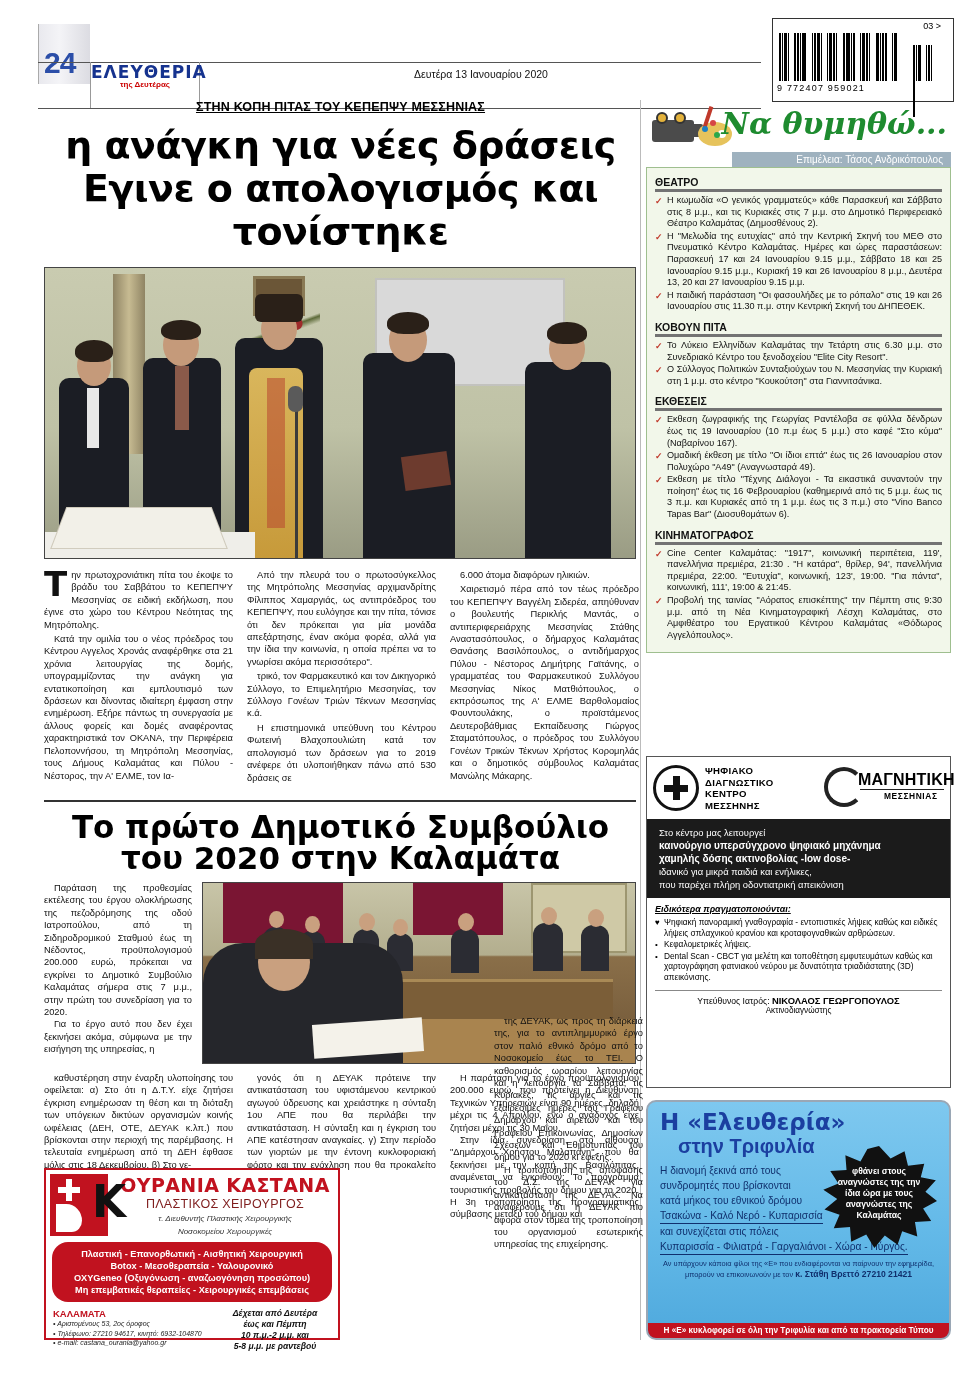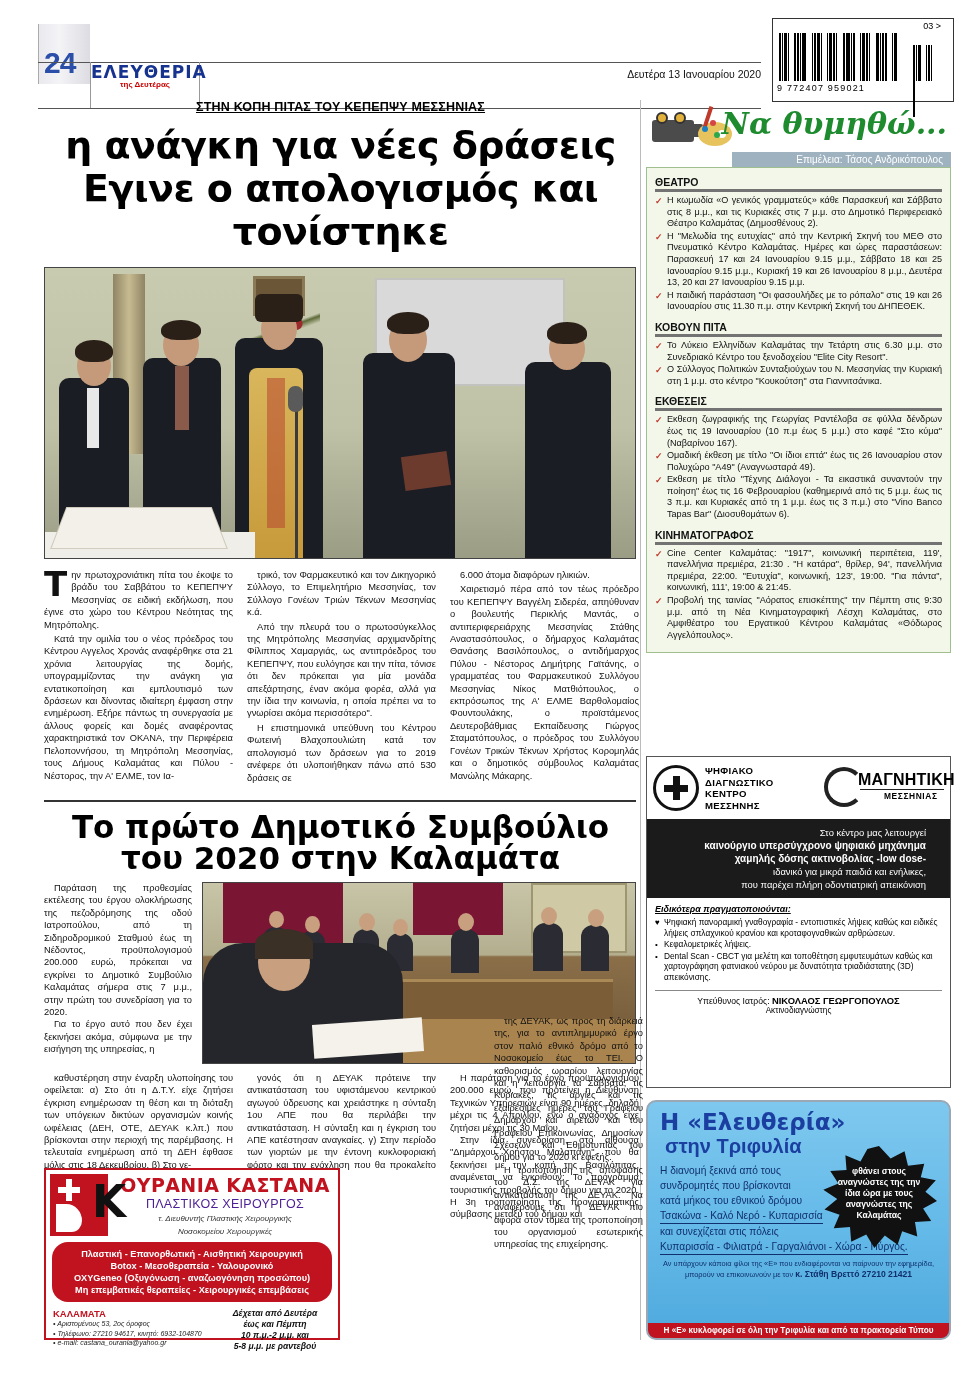--- a/index.html
+++ b/index.html
@@ -42,21 +42,21 @@
     font-size: 17px; font-weight: bold; color: #16338f;
     letter-spacing: 1px; line-height: 16px; margin-top: 2px;
     font-family: "DejaVu Sans", sans-serif;
   }
   .logo-sub {
     font-size: 8px; color: #c00; font-weight: bold; line-height: 9px;
   }
   .date-cell {
     position: absolute; left: 201px; top: 38px;
     width: 560px; height: 46px;
-    text-align: right;
+    text-align: center;
     font-size: 10.5px; color: #111;
     padding-top: 6px;
   }
   .hline {
     position: absolute; left: 38px; top: 84px; width: 723px;
     border-top: 1px solid #555;
   }
   .hline2 {
     position: absolute; left: 38px; top: 38px; width: 723px;
     border-top: 1px solid #555;
@@ -184,21 +184,21 @@
   .as-logo { width:58px; height:62px; margin:4px; background:#c1121f; position:relative;}
   .as-cross{ position:absolute; left:8px; top:5px; width:22px; height:22px;}
   .as-cross:before,.as-cross:after{content:"";position:absolute;background:#fff;}
   .as-cross:before{left:8px;top:0;width:6px;height:22px;}
   .as-cross:after{left:0;top:8px;width:22px;height:6px;}
   .as-face { position:absolute; left:6px; top:30px; width:26px; height:28px;
              background:#fff; border-radius:0 60% 40% 0;}
   .as-k { position:absolute; left:46px; top:6px; font-size:44px; font-weight:bold; color:#111; font-family:"DejaVu Sans",sans-serif;}
   .as-names { flex:1; text-align:center; padding-top:4px;}
   .as-n1 { font-size:19px; font-weight:bold; color:#c1121f; letter-spacing:.4px; font-family:"DejaVu Sans",sans-serif;}
-  .as-n2 { font-size:12.5px; color:#4c1d95; letter-spacing:.3px; margin-top:1px;}
+  .as-n2 { font-size:12.5px; color:#7f1d1d; letter-spacing:.3px; margin-top:1px;}
   .as-n3 { font-size:8px; color:#333; font-style:italic; margin-top:3px; line-height:10px;}
   .as-redbox {
     margin: 2px 6px; background:#c1121f; color:#fff; border-radius:16px;
     padding:6px 4px; text-align:center;
   }
   .as-redbox div { font-size:9.2px; font-weight:bold; line-height:12px;}
   .as-foot { display:flex; padding:4px 7px 0 7px;}
   .as-f1 { flex:1; }
   .as-city{ font-size:9.5px; font-weight:bold; color:#c1121f;}
   .as-li { font-size:7px; color:#222; font-style:italic; line-height:9.5px;}
@@ -256,21 +256,21 @@
   .am-cross:before{left:9px;top:0;width:7px;height:24px;}
   .am-cross:after{left:0;top:9px;width:24px;height:7px;}
   .am-t { margin-left:6px; font-size:9.6px; font-weight:bold; line-height:11.5px; letter-spacing:.3px;}
   .am-mag { margin-left:auto; position:relative; width:120px; height:46px;}
   .am-arc { position:absolute; left:0; top:2px; width:40px; height:40px;
             border:4px solid #222; border-radius:50%; border-right-color:transparent;}
   .am-m1 { position:absolute; left:34px; top:6px; font-size:16px; font-weight:bold; letter-spacing:.2px;}
   .am-m2 { position:absolute; left:60px; top:26px; font-size:8.4px; font-weight:bold; letter-spacing:.6px;}
   .am-m2line{position:absolute; left:36px; top:24px; width:84px; border-top:1px solid #222;}
   .am-black {
-    background:#1b1b1b; color:#fff; text-align:right; padding:7px 24px;
+    background:#1b1b1b; color:#fff; text-align:left; padding:7px 12px;
   }
   .am-black div { font-size:9.4px; line-height:13px;}
   .am-black .b { font-weight:bold; font-size:10px;}
   .am-list { padding:6px 8px 2px 8px;}
   .am-list .hdr { font-size:9px; font-weight:bold; font-style:italic; text-decoration:underline; margin-bottom:3px;}
   .am-list .li { position:relative; font-size:8.3px; line-height:10.6px; padding-left:9px; margin-bottom:1px;}
   .am-list .li .bl { position:absolute; left:0; top:1px; font-size:8px;}
   .am-doc { text-align:center; border-top:1px solid #888; margin:4px 8px 0 8px; padding-top:4px;}
   .am-doc .l1 { font-size:8.6px;}
   .am-doc .l1 b { font-size:9.4px;}
@@ -281,21 +281,21 @@
 
   
   .ad-tri {
     position:absolute; left:646px; top:1100px; width:305px; height:240px;
     border:2px solid #9aa7b5; border-radius:10px;
     background: linear-gradient(to bottom,#7ec8ef 0%, #63b9e8 55%, #4fa9dd 100%);
     overflow:hidden;
   }
   .at-t1 { text-align:left; padding:8px 0 0 12px; font-size:23px; font-weight:bold;
            color:#1b3fa0; font-family:"DejaVu Sans",sans-serif; line-height:25px;}
-  .at-t2 { padding-left:17px; font-size:20px; font-weight:bold; color:#1b3fa0; line-height:22px;}
+  .at-t2 { padding-left:30px; font-size:20px; font-weight:bold; color:#1b3fa0; line-height:22px;}
   .at-body{ padding:6px 10px 0 12px; font-size:10.2px; color:#10306e; font-weight:normal; line-height:15px;}
   .at-u { border-bottom:1px solid #10306e; display:inline-block;}
   .at-star {
     position:absolute; right:12px; top:44px; width:116px; height:104px;
     background:#111; color:#fff; font-size:8.6px; font-weight:bold; line-height:11px;
     text-align:center; padding:20px 8px 0 8px;
     clip-path: polygon(50% 0%,60% 12%,72% 5%,75% 19%,89% 17%,86% 30%,99% 33%,90% 44%,100% 53%,88% 60%,95% 72%,81% 73%,83% 87%,70% 82%,66% 95%,55% 86%,46% 98%,39% 85%,26% 92%,25% 78%,11% 79%,16% 66%,3% 61%,14% 51%,2% 42%,15% 36%,8% 24%,22% 23%,21% 9%,34% 15%,40% 3%);
   }
   .at-note { padding:4px 12px 0 12px; font-size:7.4px; color:#10306e; text-align:center; line-height:10px;}
   .at-note b { font-size:8.6px;}
@@ -398,22 +398,22 @@
       <div class="ph-mic"></div>
       <div class="ph-michead"></div>
     </div>
 
     <div class="artbody">
       <div class="col">
         <p class="first"><span class="dropcap">Τ</span><span>ην πρωτοχρονιάτικη πίτα του έκοψε το βράδυ του Σαββάτου το ΚΕΠΕΠΨΥ Μεσσηνίας σε ειδική εκδήλωση, που έγινε στο χώρο του Κέντρου Νεότητας της Μητρόπολης.</span></p>
         <p>Κατά την ομιλία του ο νέος πρόεδρος του Κέντρου Αγγελος Χρονάς αναφέρθηκε στα 21 χρόνια λειτουργίας της δομής, υπογραμμίζοντας την ανάγκη για εντατικοποίηση και εμπλουτισμό των δράσεων και δίνοντας ιδιαίτερη έμφαση στην ενημέρωση. Εξήρε πάντως τη συνεργασία με άλλους φορείς και δομές αναφέροντας χαρακτηριστικά τον ΟΚΑΝΑ, την Περιφέρεια Πελοποννήσου, τη Μητρόπολη Μεσσηνίας, τους Δήμους Καλαμάτας και Πύλου - Νέστορος, την Α' ΕΛΜΕ, τον Ια-</p>
       </div>
       <div class="col">
+        <p>Από την πλευρά του ο πρωτοσύγκελλος της Μητρόπολης Μεσσηνίας αρχιμανδρίτης Φίλιππος Χαμαργιάς, ως αντιπρόεδρος του ΚΕΠΕΠΨΥ, που ευλόγησε και την πίτα, τόνισε ότι δεν πρόκειται για μία μονάδα απεξάρτησης, έναν ακόμα φορέα, αλλά για την ίδια την κοινωνία, η οποία πρέπει να το γνωρίσει ακόμα περισσότερο".</p>
         <p>τρικό, τον Φαρμακευτικό και τον Δικηγορικό Σύλλογο, το Επιμελητήριο Μεσσηνίας, τον Σύλλογο Γονέων Τριών Τέκνων Μεσσηνίας κ.ά.</p>
-        <p>Από την πλευρά του ο πρωτοσύγκελλος της Μητρόπολης Μεσσηνίας αρχιμανδρίτης Φίλιππος Χαμαργιάς, ως αντιπρόεδρος του ΚΕΠΕΠΨΥ, που ευλόγησε και την πίτα, τόνισε ότι δεν πρόκειται για μία μονάδα απεξάρτησης, έναν ακόμα φορέα, αλλά για την ίδια την κοινωνία, η οποία πρέπει να το γνωρίσει ακόμα περισσότερο".</p>
         <p>Η επιστημονικά υπεύθυνη του Κέντρου Φωτεινή Βλαχοπουλιώτη κατά τον απολογισμό των δράσεων για το 2019 ανέφερε ότι υλοποιήθηκαν πάνω από 530 δράσεις σε</p>
       </div>
       <div class="col">
         <p>6.000 άτομα διαφόρων ηλικιών.</p>
         <p>Χαιρετισμό πέρα από τον τέως πρόεδρο του ΚΕΠΕΠΨΥ Βαγγέλη Σιδερέα, απηύθυναν ο βουλευτής Περικλής Μαντάς, ο αντιπεριφερειάρχης Μεσσηνίας Στάθης Αναστασόπουλος, ο δήμαρχος Καλαμάτας Θανάσης Βασιλόπουλος, ο αντιδήμαρχος Πύλου - Νέστορος Δημήτρης Γαϊτάνης, ο γραμματέας του Φαρμακευτικού Συλλόγου Μεσσηνίας Νίκος Ματθιόπουλος, ο εκπρόσωπος της Α' ΕΛΜΕ Βαρθολομαίος Φουντουλάκης, ο προϊστάμενος Δευτεροβάθμιας Εκπαίδευσης Γιώργος Σταματόπουλος, ο πρόεδρος του Συλλόγου Γονέων Τρικών Τέκνων Χρήστος Κορομηλάς και ο δημοτικός σύμβουλος Καλαμάτας Μανώλης Μάκαρης.</p>
       </div>
     </div>
 
     <div class="div-rule"></div>
 

